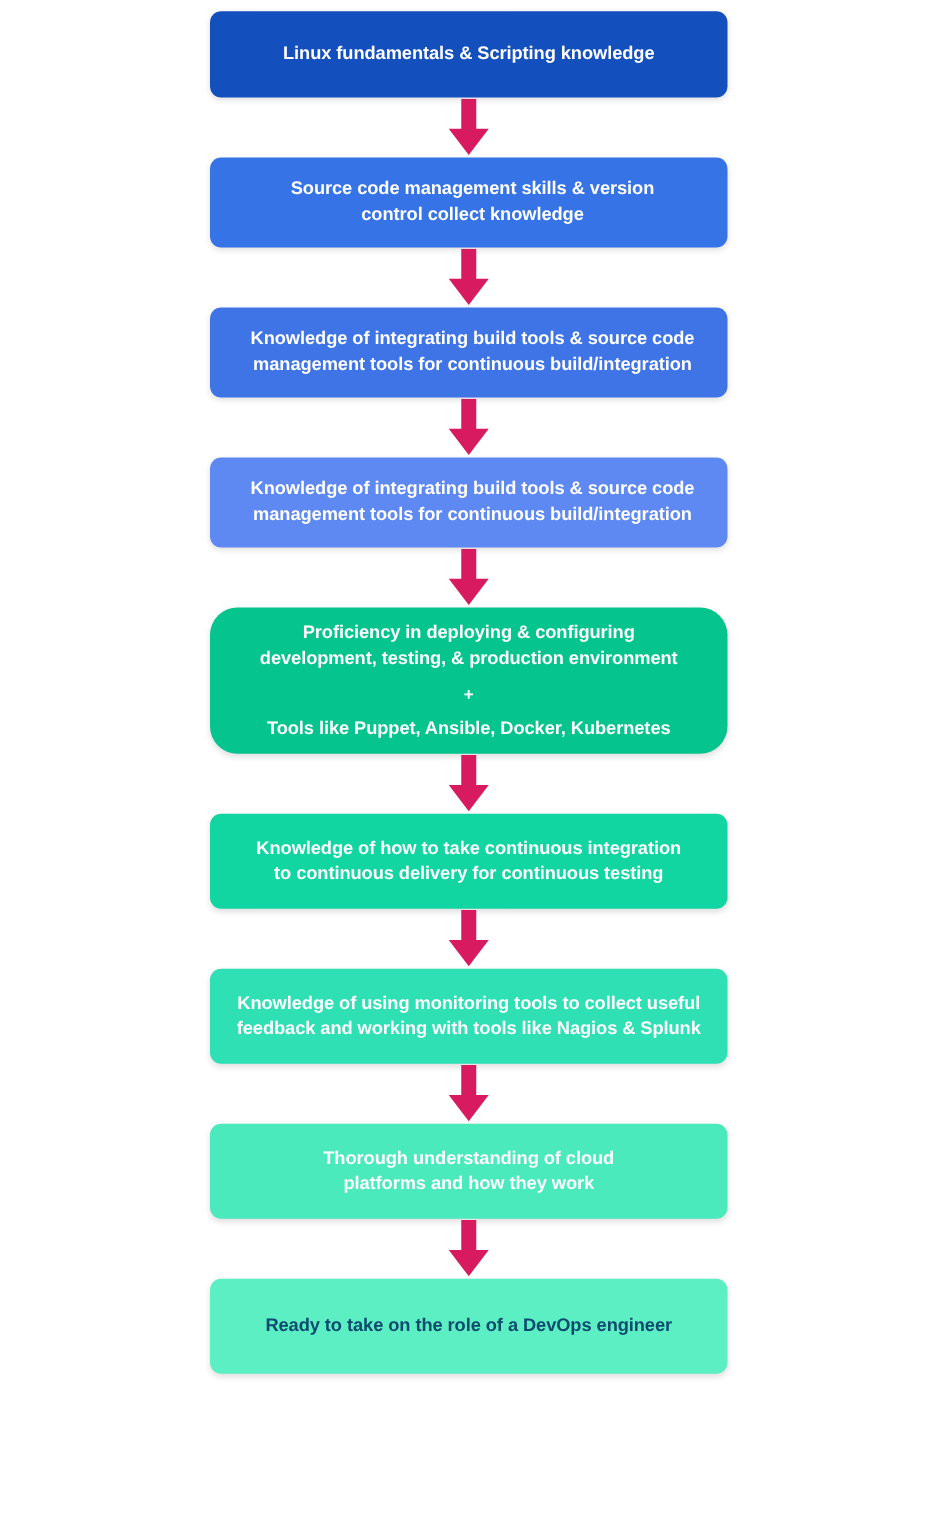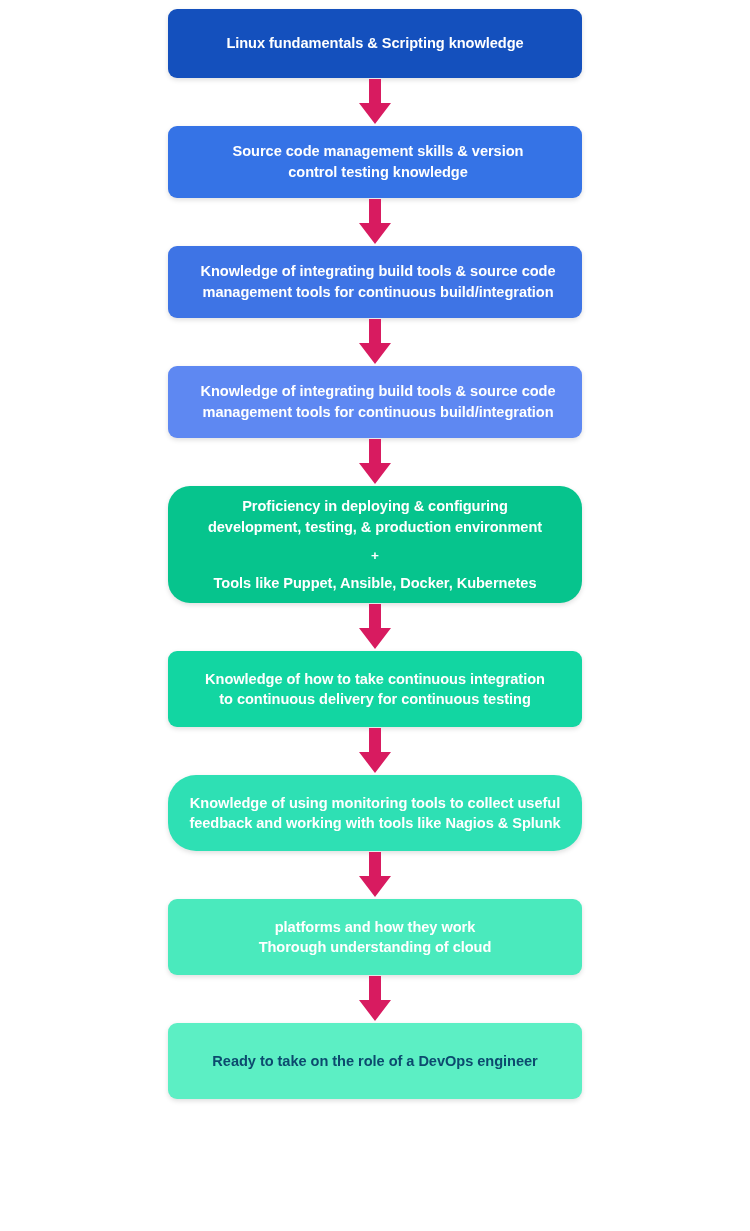--- a/index.html
+++ b/index.html
@@ -50,21 +50,21 @@
     <div class="node h1" style="background: rgb(20, 80, 189); color: rgb(255, 255, 255);">
       <span class="line">Linux fundamentals &amp; Scripting knowledge</span>
     </div>
     <div class="arrow">
       <svg width="34" height="46" viewBox="0 0 34 46">
         <polygon points="11,0 23,0 23,24 33,24 17,45 1,24 11,24" fill="#D81B60"></polygon>
       </svg>
     </div>
     <div class="node h2" style="background: rgb(53, 115, 230); color: rgb(255, 255, 255);">
       <span class="line">Source code management skills &amp; version</span>
-      <span class="line">control testing knowledge</span>
+      <span class="line">control collect knowledge</span>
     </div>
     <div class="arrow">
       <svg width="34" height="46" viewBox="0 0 34 46">
         <polygon points="11,0 23,0 23,24 33,24 17,45 1,24 11,24" fill="#D81B60"></polygon>
       </svg>
     </div>
     <div class="node h2" style="background: rgb(62, 116, 229); color: rgb(255, 255, 255);">
       <span class="line">Knowledge of integrating build tools &amp; source code</span>
       <span class="line">management tools for continuous build/integration</span>
     </div>
@@ -95,32 +95,32 @@
     </div>
     <div class="node h6" style="background: rgb(18, 214, 162); color: rgb(255, 255, 255);">
       <span class="line">Knowledge of how to take continuous integration</span>
       <span class="line">to continuous delivery for continuous testing</span>
     </div>
     <div class="arrow">
       <svg width="34" height="46" viewBox="0 0 34 46">
         <polygon points="11,0 23,0 23,24 33,24 17,45 1,24 11,24" fill="#D81B60"></polygon>
       </svg>
     </div>
-    <div class="node h6" style="background: rgb(46, 224, 180); color: rgb(255, 255, 255); border-radius: 28px;">
+    <div class="node h6" style="background: rgb(46, 224, 180); color: rgb(255, 255, 255);">
       <span class="line">Knowledge of using monitoring tools to collect useful</span>
       <span class="line">feedback and working with tools like Nagios &amp; Splunk</span>
     </div>
     <div class="arrow">
       <svg width="34" height="46" viewBox="0 0 34 46">
         <polygon points="11,0 23,0 23,24 33,24 17,45 1,24 11,24" fill="#D81B60"></polygon>
       </svg>
     </div>
     <div class="node h6" style="background: rgb(74, 234, 189); color: rgb(255, 255, 255);">
+      <span class="line">Thorough understanding of cloud</span>
       <span class="line">platforms and how they work</span>
-      <span class="line">Thorough understanding of cloud</span>
     </div>
     <div class="arrow">
       <svg width="34" height="46" viewBox="0 0 34 46">
         <polygon points="11,0 23,0 23,24 33,24 17,45 1,24 11,24" fill="#D81B60"></polygon>
       </svg>
     </div>
     <div class="node h6" style="background: rgb(92, 239, 196); color: #0c4a6e;">
       <span class="line">Ready to take on the role of a DevOps engineer</span>
     </div>
   </div>

